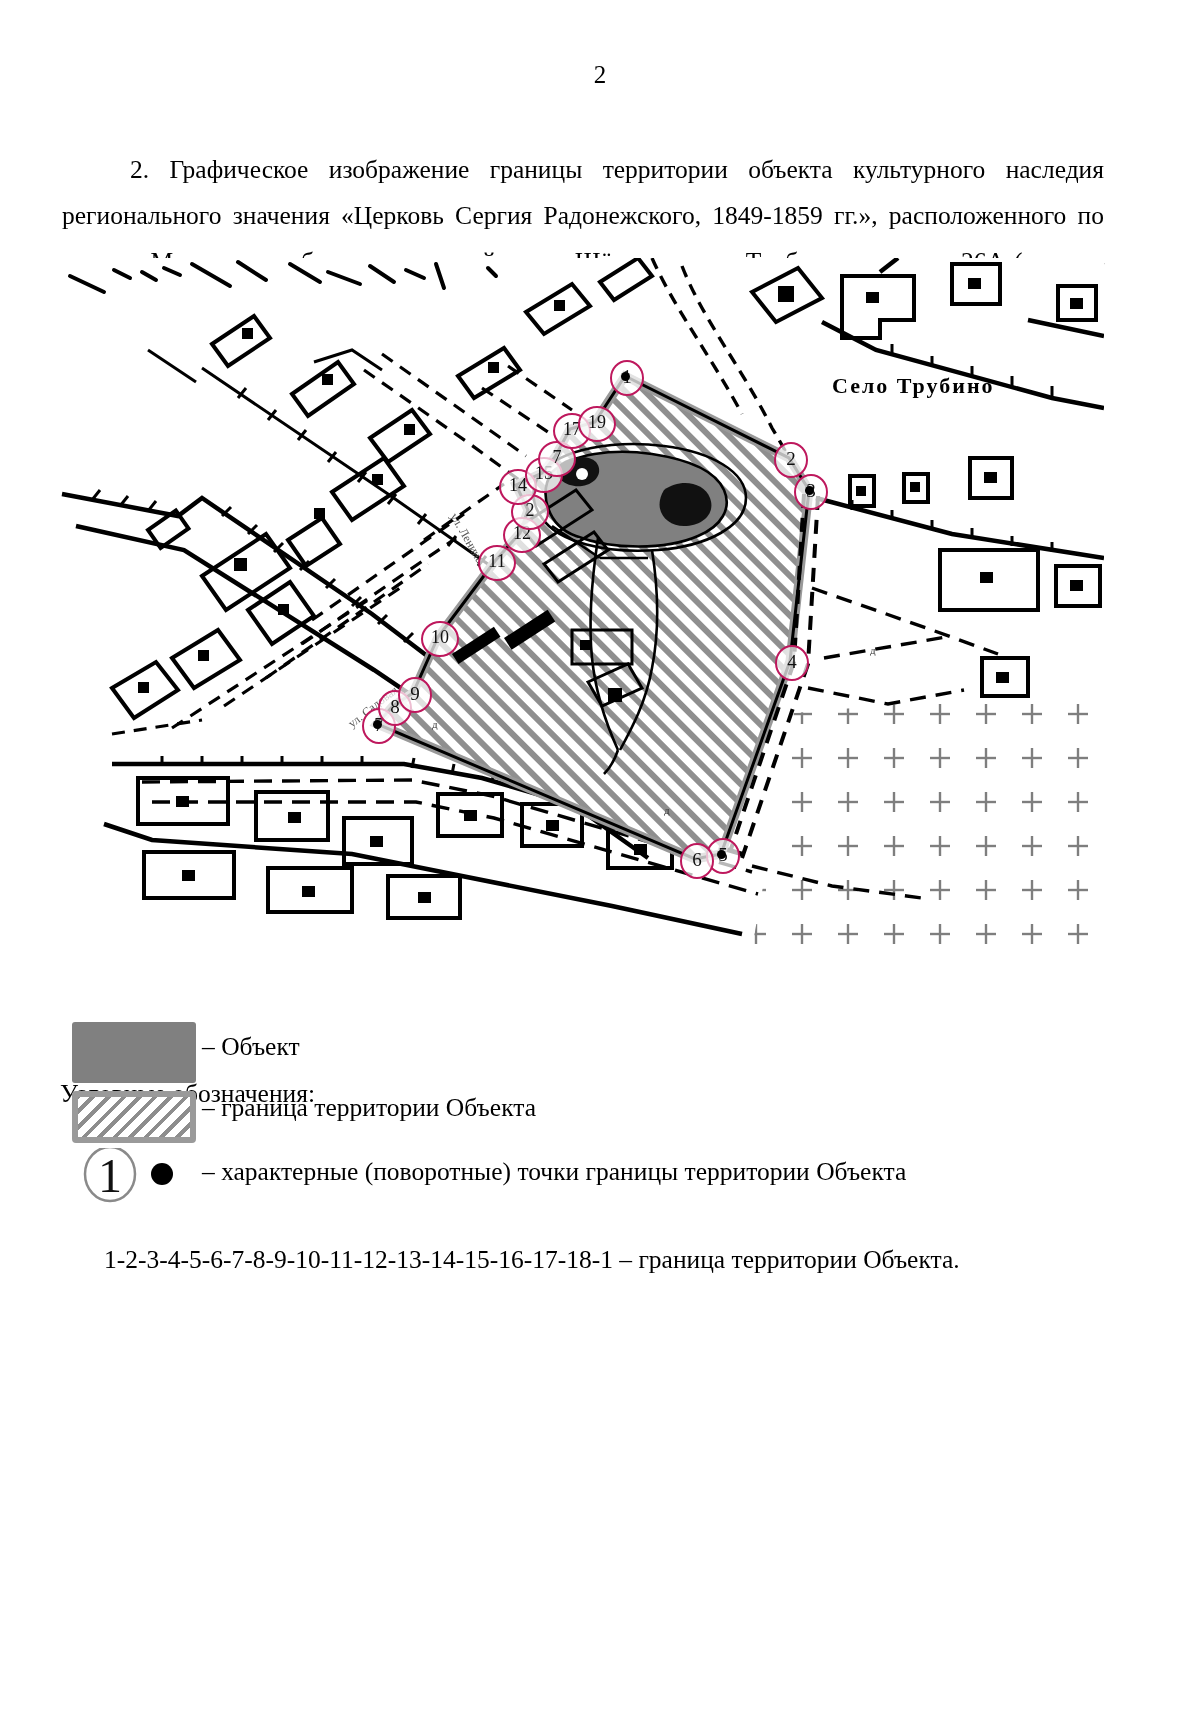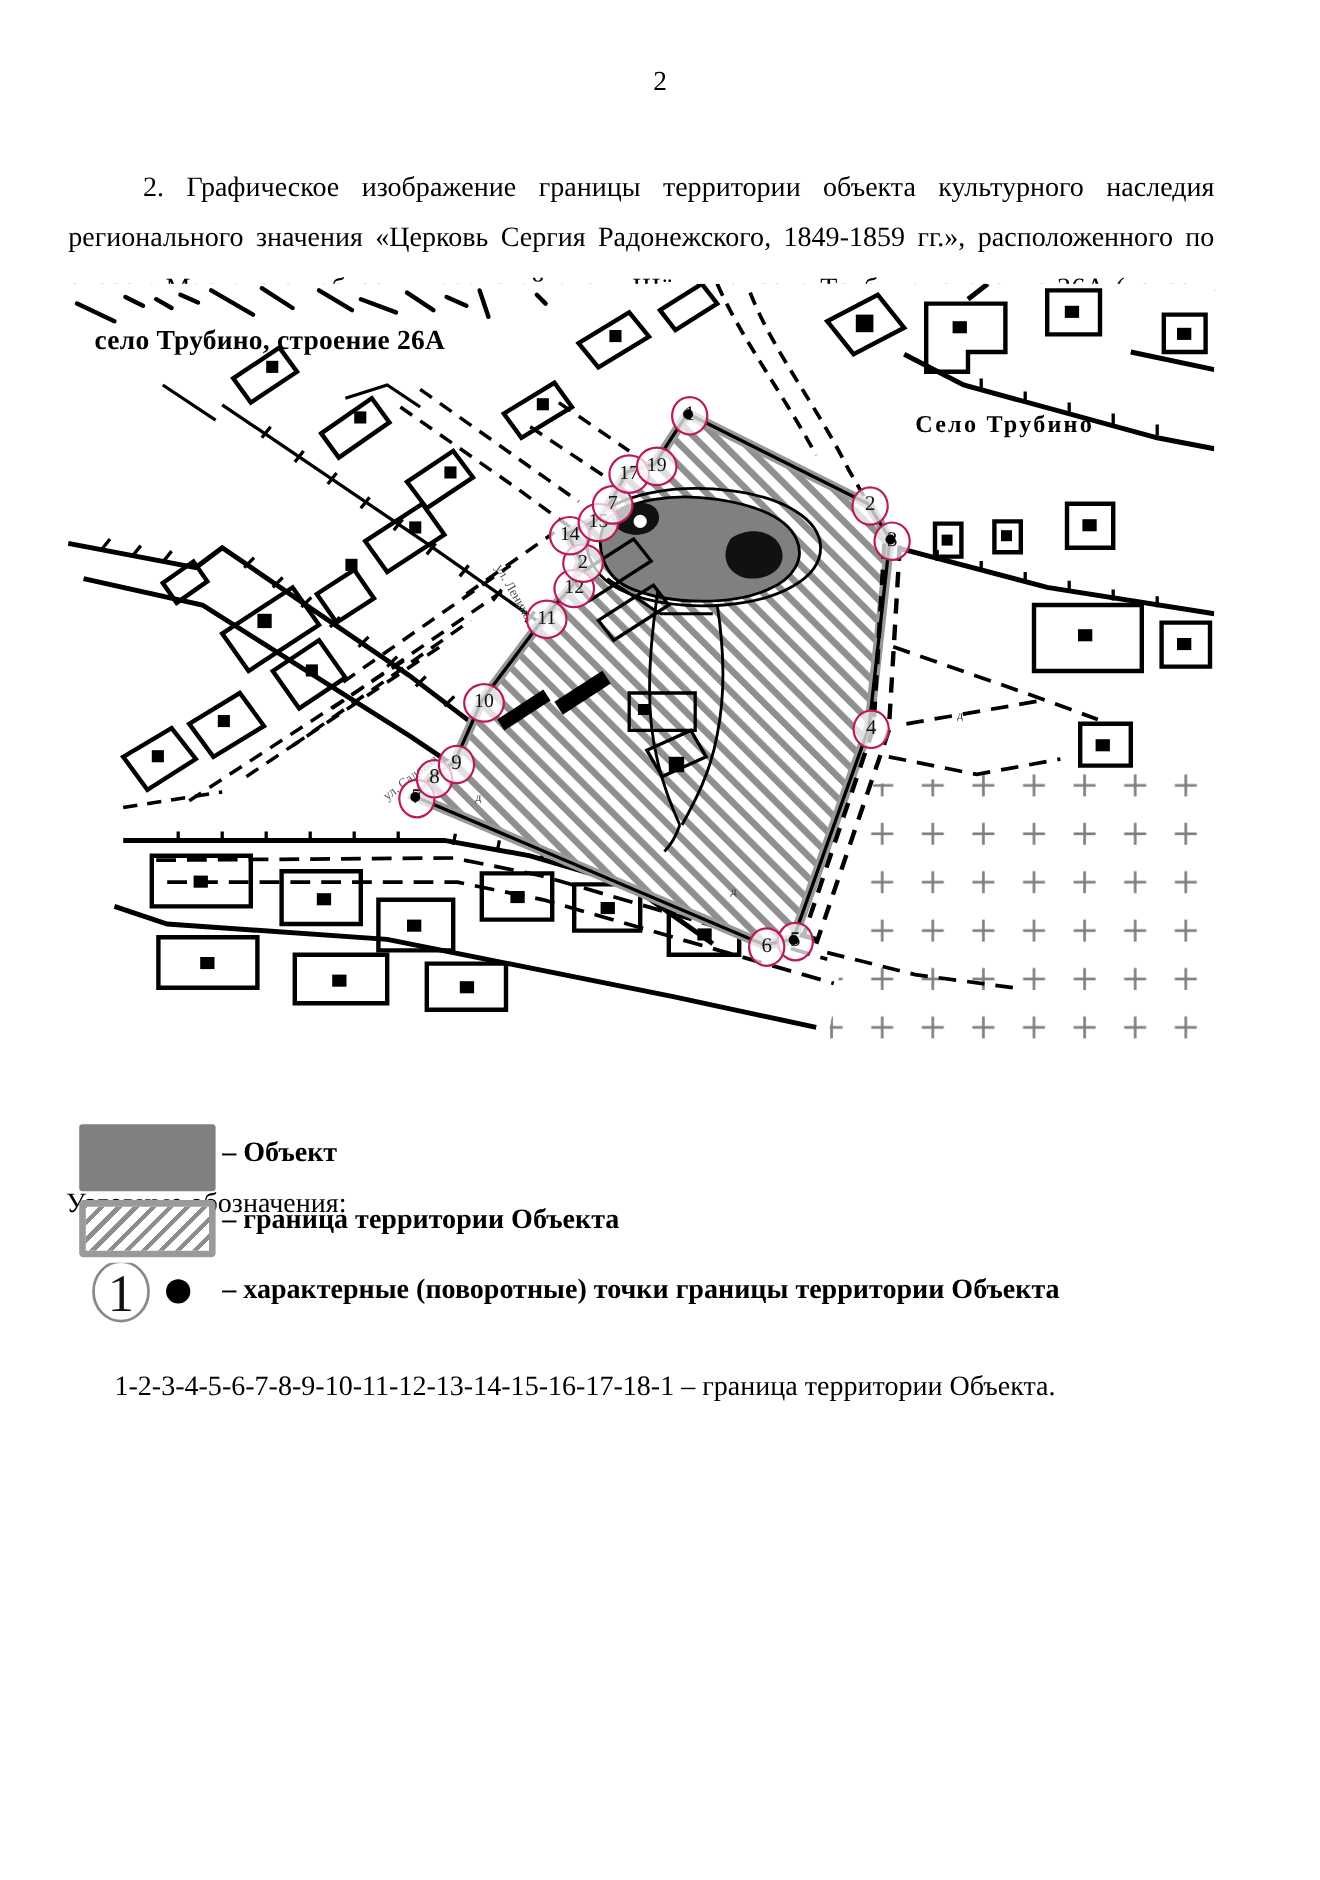--- a/index.html
+++ b/index.html
@@ -145,21 +145,20 @@
     top: 1148px;
     width: 112px;
     height: 56px;
   }
   .sw-point svg { display: block; }
 
   .lg-text {
     position: absolute;
     font-size: 25.5px;
     white-space: nowrap;
-    font-weight: bold;
   }
   .lg-text-1 { left: 202px; top: 1032px; }
   .lg-text-2 { left: 202px; top: 1093px; }
   .lg-text-3 { left: 202px; top: 1157px; }
 
   
   .caption {
     position: absolute;
     top: 1245px;
     left: 104px;
@@ -416,21 +415,20 @@
           <text x="612" y="556">д</text>
         </g>
 
         <g font-family="Liberation Serif, serif" font-size="12" fill="#555">
           <text transform="translate(398,258) rotate(60)">ул. Ленина</text>
           <text transform="translate(300,470) rotate(-38)">ул. Садовая</text>
         </g>
       </g>
     </svg>
 
-    <div class="map-label-top">село Трубино, строение 26А</div>
     <div class="map-label-village">Село Трубино</div>
 
     <div class="pt" style="left:573px;  top:118px;">1</div>
     <div class="pt" style="left:737px;  top:200px;">2</div>
     <div class="pt" style="left:757px;  top:232px;">3</div>
     <div class="pt" style="left:738px;  top:403px;">4</div>
     <div class="pt" style="left:669px;  top:596px;">5</div>
     <div class="pt" style="left:643px;  top:601px;">6</div>
     <div class="pt" style="left:325px;  top:466px;">7</div>
     <div class="pt" style="left:341px;  top:448px;">8</div>

